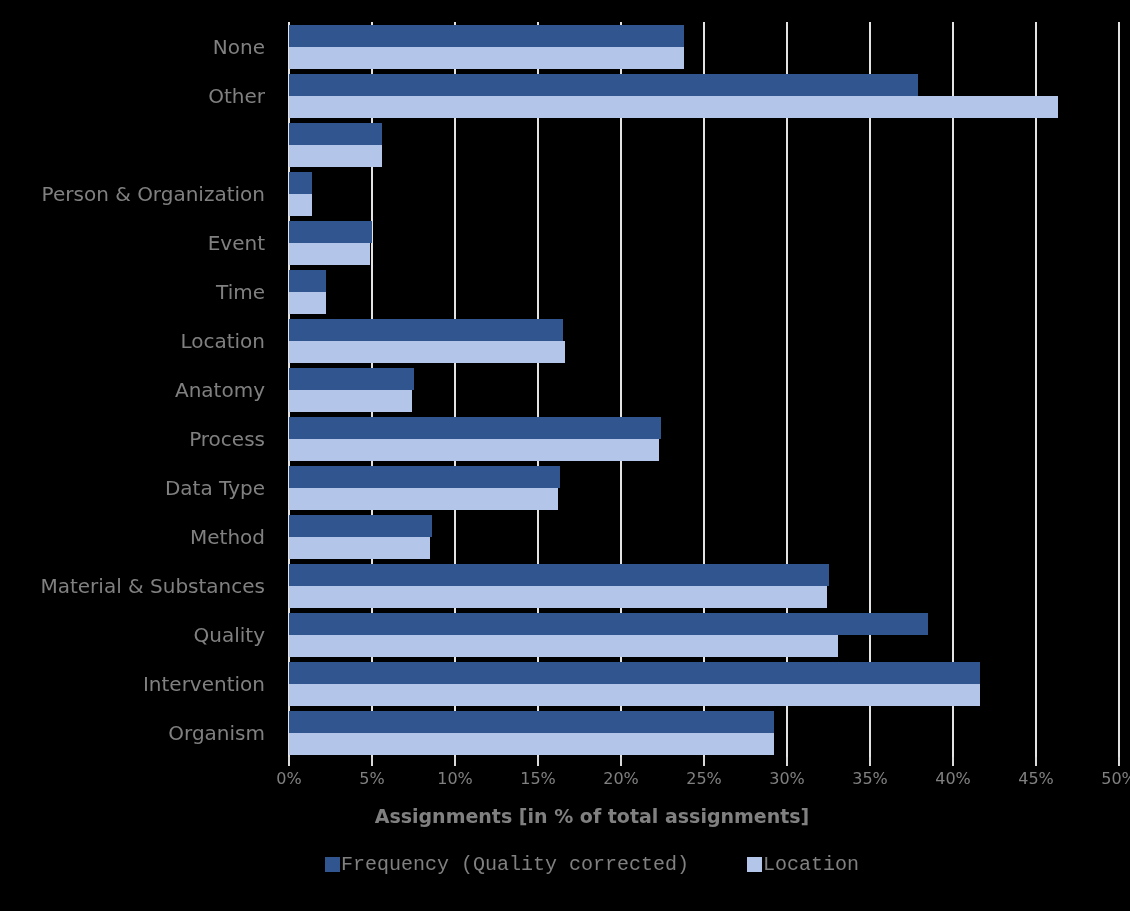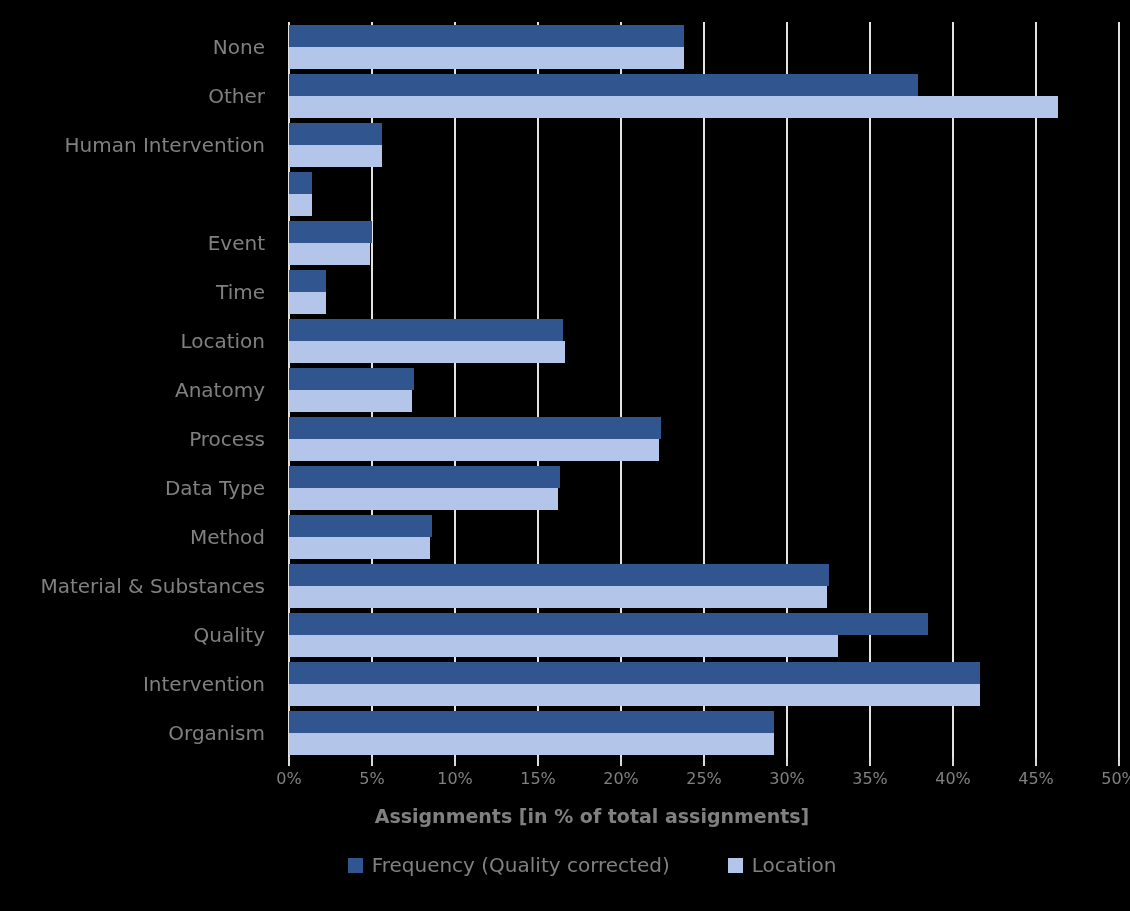--- a/index.html
+++ b/index.html
@@ -26,33 +26,33 @@
   
   .xticks{position:absolute;left:262px;top:757px;width:830px;height:30px;}
   .tickmark{position:absolute;top:0;width:2px;height:9px;background:#d9d9d9;}
   .ticklabel{position:absolute;top:12px;transform:translateX(-50%);color:#808080;font-size:16px;white-space:nowrap;}
 
   .xtitle{position:absolute;left:0;right:0;top:805px;text-align:center;color:#808080;
           font-size:19px;font-weight:bold;}
 
   .legend{position:absolute;left:0;right:0;top:853px;display:flex;justify-content:center;
           align-items:center;gap:58px;}
-  .legend-item{display:flex;align-items:center;gap:9px;}
+  .legend-item{display:flex;align-items:center;gap:1px;font-family:Liberation Mono, monospace;}
   .swatch{width:15px;height:15px;display:inline-block;}
   .legend-label{color:#808080;font-size:20px;white-space:nowrap;}
 </style>
 </head>
 <body>
 
 <div id="chart-root">
 
   <div class="cats" id="cats">
       <div class="cat" style="top: 11.5px;">None</div>
       <div class="cat" style="top: 60.5px;">Other</div>
-      <div class="cat" style="top: 109.5px;">Human Intervention</div>
+      <div class="cat" style="top: 158.5px;">Person &amp; Organization</div>
       <div class="cat" style="top: 207.5px;">Event</div>
       <div class="cat" style="top: 256.5px;">Time</div>
       <div class="cat" style="top: 305.5px;">Location</div>
       <div class="cat" style="top: 354.5px; text-align: right;">Anatomy</div>
       <div class="cat" style="top: 403.5px;">Process</div>
       <div class="cat" style="top: 452.5px;">Data Type</div>
       <div class="cat" style="top: 501.5px;">Method</div>
       <div class="cat" style="top: 550.5px;">Material &amp; Substances</div>
       <div class="cat" style="top: 599.5px;">Quality</div>
       <div class="cat" style="top: 648.5px;">Intervention</div>

